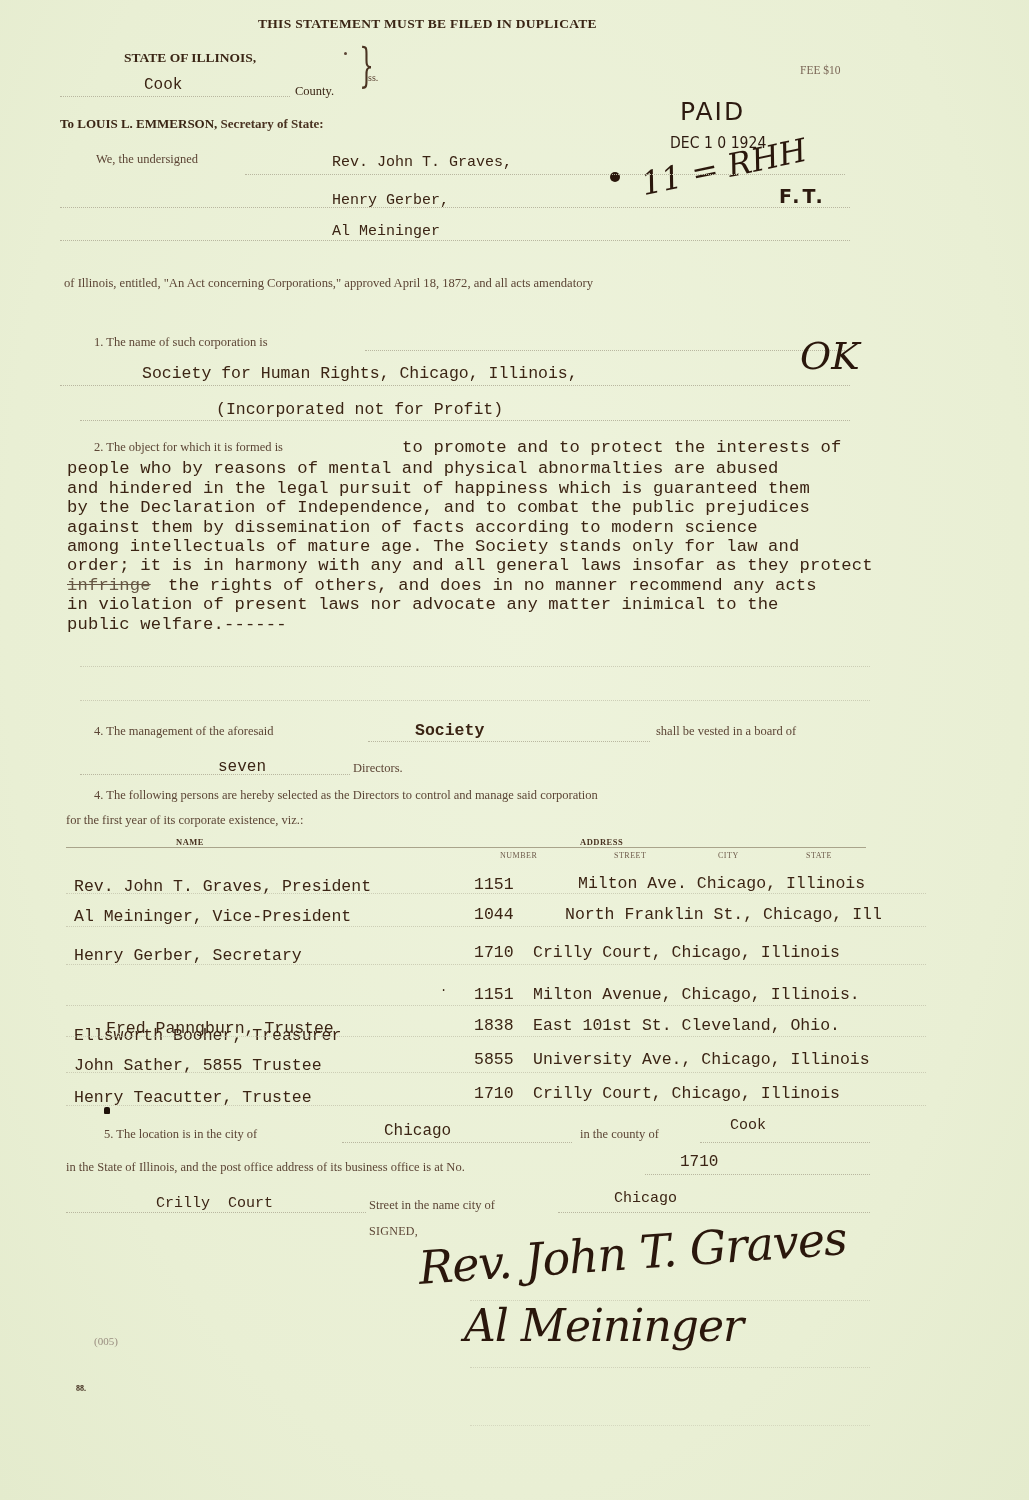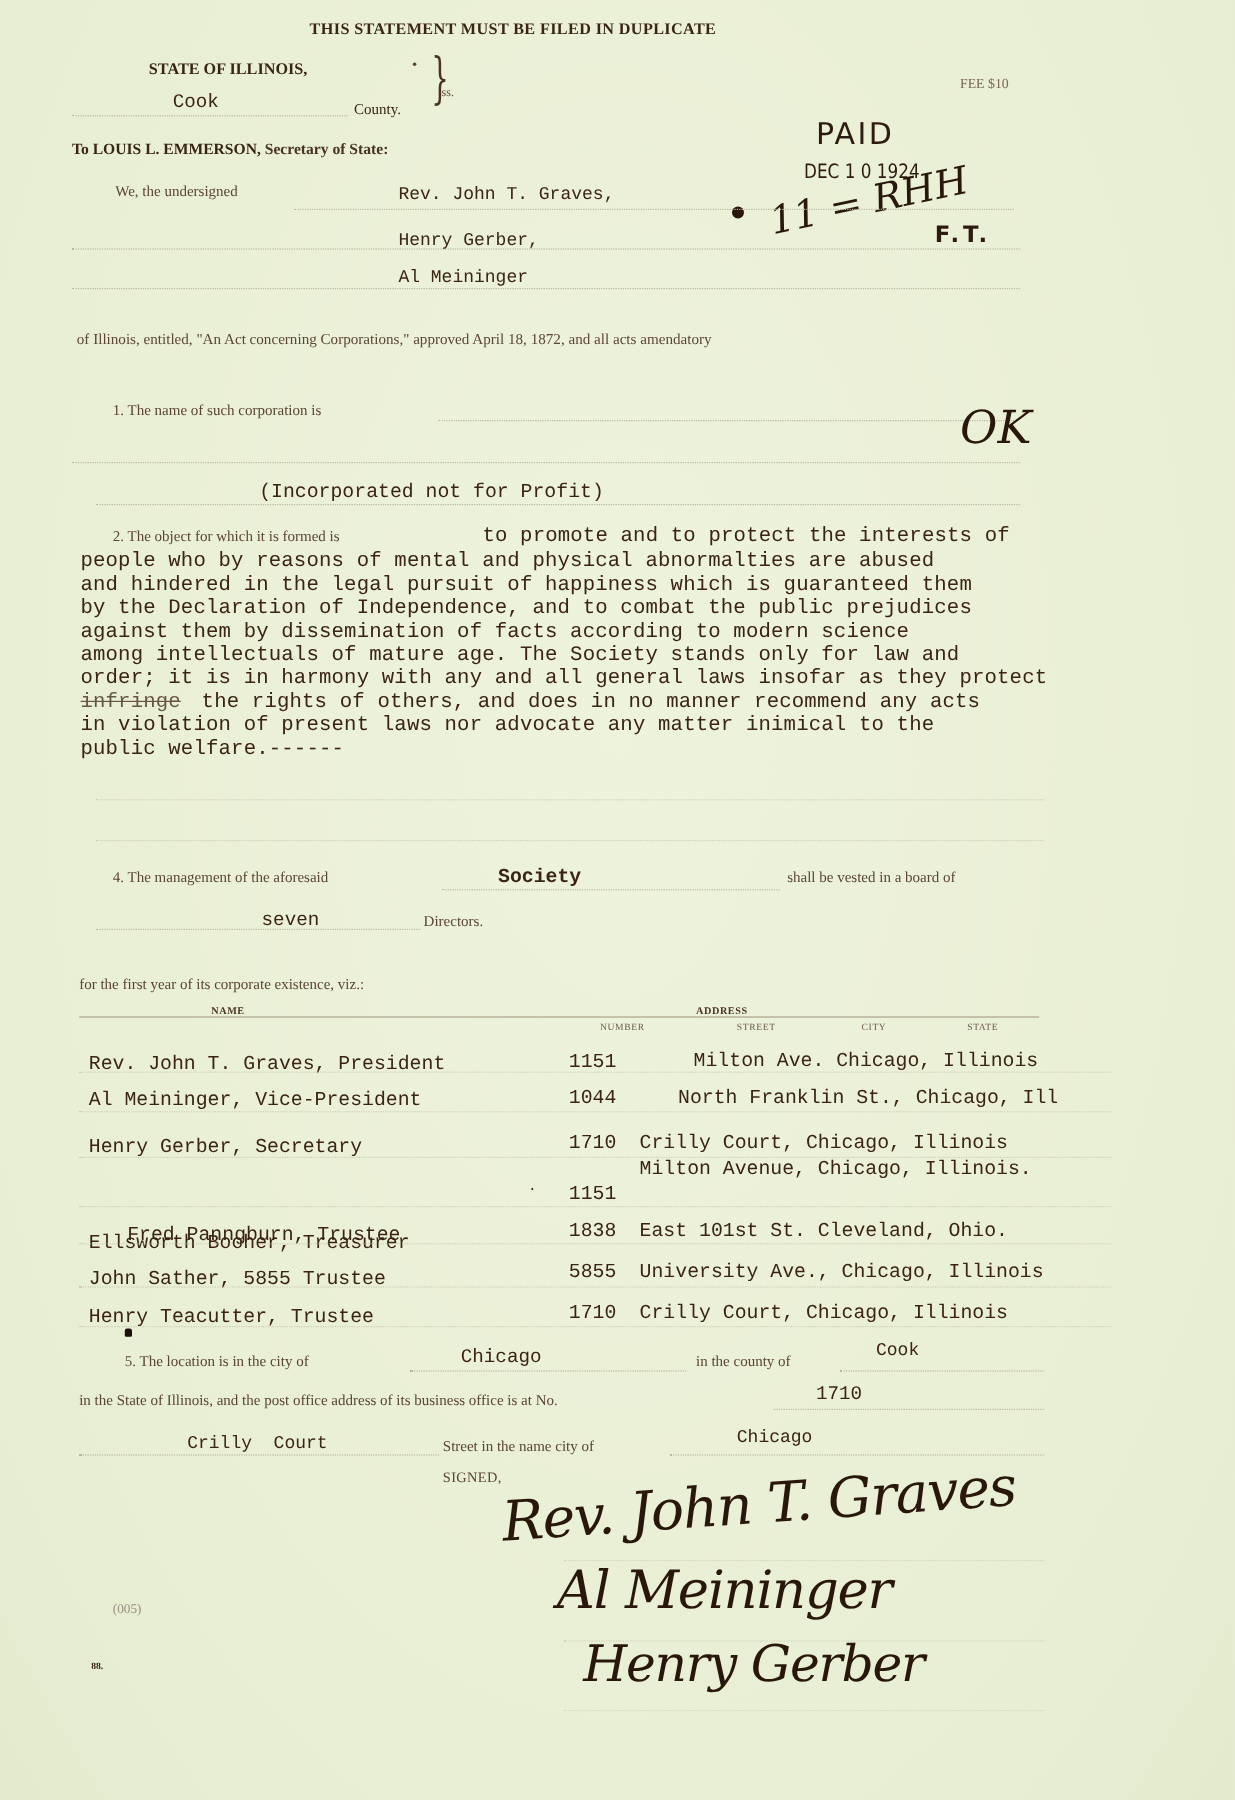--- a/index.html
+++ b/index.html
@@ -56,20 +56,21 @@
   <div class="abs type" style="left:332px;top:154px;font-size:15px;">Rev. John T. Graves,</div>
   <div class="rule" style="left:60px;top:207px;width:790px;"></div>
   <div class="abs type" style="left:332px;top:192px;font-size:15px;">Henry Gerber,</div>
   <div class="rule" style="left:60px;top:240px;width:790px;"></div>
   <div class="abs type" style="left:332px;top:223px;font-size:15px;">Al Meininger</div>
 
   <div class="abs print" style="left:64px;top:276px;font-size:12.6px;">of Illinois, entitled, "An Act concerning Corporations," approved April 18, 1872, and all acts amendatory</div>
 
   <div class="abs print" style="left:94px;top:335px;font-size:12.5px;">1.  The name of such corporation is</div>
   <div class="rule" style="left:365px;top:350px;width:480px;"></div>
+  <div class="abs type" style="left:142px;top:364px;font-size:16.5px;">Society for Human Rights, Chicago, Illinois,</div>
   <div class="rule" style="left:60px;top:385px;width:790px;"></div>
   <div class="abs type" style="left:216px;top:400px;font-size:16.5px;">(Incorporated not for Profit)</div>
   <div class="rule" style="left:80px;top:420px;width:770px;"></div>
   <div class="abs hand" style="left:800px;top:334px;font-size:38px;">OK</div>
 
   <div class="abs print" style="left:94px;top:440px;font-size:12.5px;">2.  The object for which it is formed is</div>
   <div class="para2">
     <div class="line" style="left:402px;top:438px;">to promote and to protect the interests of</div>
     <div class="line" style="top:459px;">people who by reasons of mental and physical abnormalties are abused</div>
     <div class="line" style="top:479px;">and hindered in the legal pursuit of happiness which is guaranteed them</div>
@@ -86,20 +87,21 @@
   <div class="rule" style="left:80px;top:700px;width:790px;opacity:0.6;"></div>
 
   <div class="abs print" style="left:94px;top:724px;font-size:12.5px;">4.  The management of the aforesaid</div>
   <div class="rule" style="left:368px;top:741px;width:282px;"></div>
   <div class="abs type" style="left:415px;top:721px;font-size:16.5px;font-weight:bold;">Society</div>
   <div class="abs print" style="left:656px;top:724px;font-size:12.5px;">shall be vested in a board of</div>
   <div class="rule" style="left:80px;top:774px;width:270px;"></div>
   <div class="abs type" style="left:218px;top:758px;font-size:16px;text-align:right;">seven</div>
   <div class="abs print" style="left:353px;top:761px;font-size:12.5px;">Directors.</div>
 
+  <div class="abs print" style="left:94px;top:788px;font-size:12.5px;">4.  The following persons are hereby selected as the Directors to control and manage said corporation</div>
   <div class="abs print" style="left:66px;top:813px;font-size:12.5px;">for the first year of its corporate existence, viz.:</div>
 
   <div class="abs print-bold tiny" style="left:176px;top:837px;font-size:8.5px;color:#4a3322;">NAME</div>
   <div class="abs print-bold tiny" style="left:580px;top:837px;font-size:8.5px;color:#4a3322;">ADDRESS</div>
   <div class="abs" style="left:66px;top:847px;width:800px;border-top:1.5px solid #a9a48b;"></div>
   <div class="abs tiny" style="left:500px;top:851px;">NUMBER</div>
   <div class="abs tiny" style="left:614px;top:851px;">STREET</div>
   <div class="abs tiny" style="left:718px;top:851px;">CITY</div>
   <div class="abs tiny" style="left:806px;top:851px;">STATE</div>
 
@@ -119,21 +121,21 @@
     <div class="dir-row">
       <span style="left:74px;top:946px;">Henry Gerber, Secretary</span>
       <span style="left:474px;top:943px;">1710</span>
       <span style="left:533px;top:943px;">Crilly Court, Chicago, Illinois</span>
     </div>
     <div class="rule" style="left:66px;top:964px;width:860px;opacity:0.6;"></div>
     <div class="dir-row">
       <span style="left:74px;top:988px;margin-top:38px;">Ellsworth Booher, Treasurer</span>
       <span style="left:440px;top:984px;font-size:12px;">·</span>
       <span style="left:474px;top:985px;">1151</span>
-      <span style="left:533px;top:964px;">Milton Avenue, Chicago, Illinois.</span>
+      <span style="left:533px;top:985px;">Milton Avenue, Chicago, Illinois.</span>
     </div>
     <div class="rule" style="left:66px;top:1005px;width:860px;opacity:0.6;"></div>
     <div class="dir-row">
       <span style="left:74px;top:1019px;margin-left:32px;">Fred Panngburn, Trustee</span>
       <span style="left:474px;top:1016px;">1838</span>
       <span style="left:533px;top:1016px;">East 101st St. Cleveland, Ohio.</span>
     </div>
     <div class="rule" style="left:66px;top:1036px;width:860px;opacity:0.6;"></div>
     <div class="dir-row">
       <span style="left:74px;top:1056px;">John Sather, 5855 Trustee</span>
@@ -165,18 +167,17 @@
   <div class="abs type" style="left:156px;top:1195px;font-size:15px;white-space:pre;">Crilly  Court</div>
   <div class="abs print" style="left:369px;top:1198px;font-size:12.5px;">Street in the name city of</div>
   <div class="rule" style="left:558px;top:1212px;width:312px;"></div>
   <div class="abs type" style="left:614px;top:1190px;font-size:15px;">Chicago</div>
 
   <div class="abs print" style="left:369px;top:1224px;font-size:12px;letter-spacing:0.3px;">SIGNED,</div>
   <div class="abs hand" style="left:418px;top:1226px;font-size:46px;transform:rotate(-4deg);letter-spacing:-1px;">Rev. John T. Graves</div>
   <div class="rule" style="left:470px;top:1300px;width:400px;opacity:0.5;"></div>
   <div class="abs hand" style="left:464px;top:1300px;font-size:44px;letter-spacing:-1px;">Al Meininger</div>
   <div class="rule" style="left:470px;top:1367px;width:400px;opacity:0.5;"></div>
-  <div class="abs hand" style="left:486px;top:1362px;font-size:42px;letter-spacing:-1px;">Henry Gerber</div>
   <div class="rule" style="left:470px;top:1425px;width:400px;opacity:0.4;"></div>
 
   <div class="abs print" style="left:94px;top:1335px;font-size:11px;color:#9a8e80;">(005)</div>
   <div class="abs print-bold" style="left:76px;top:1384px;font-size:8px;">88.</div>
 </div>
 
 </body></html>

